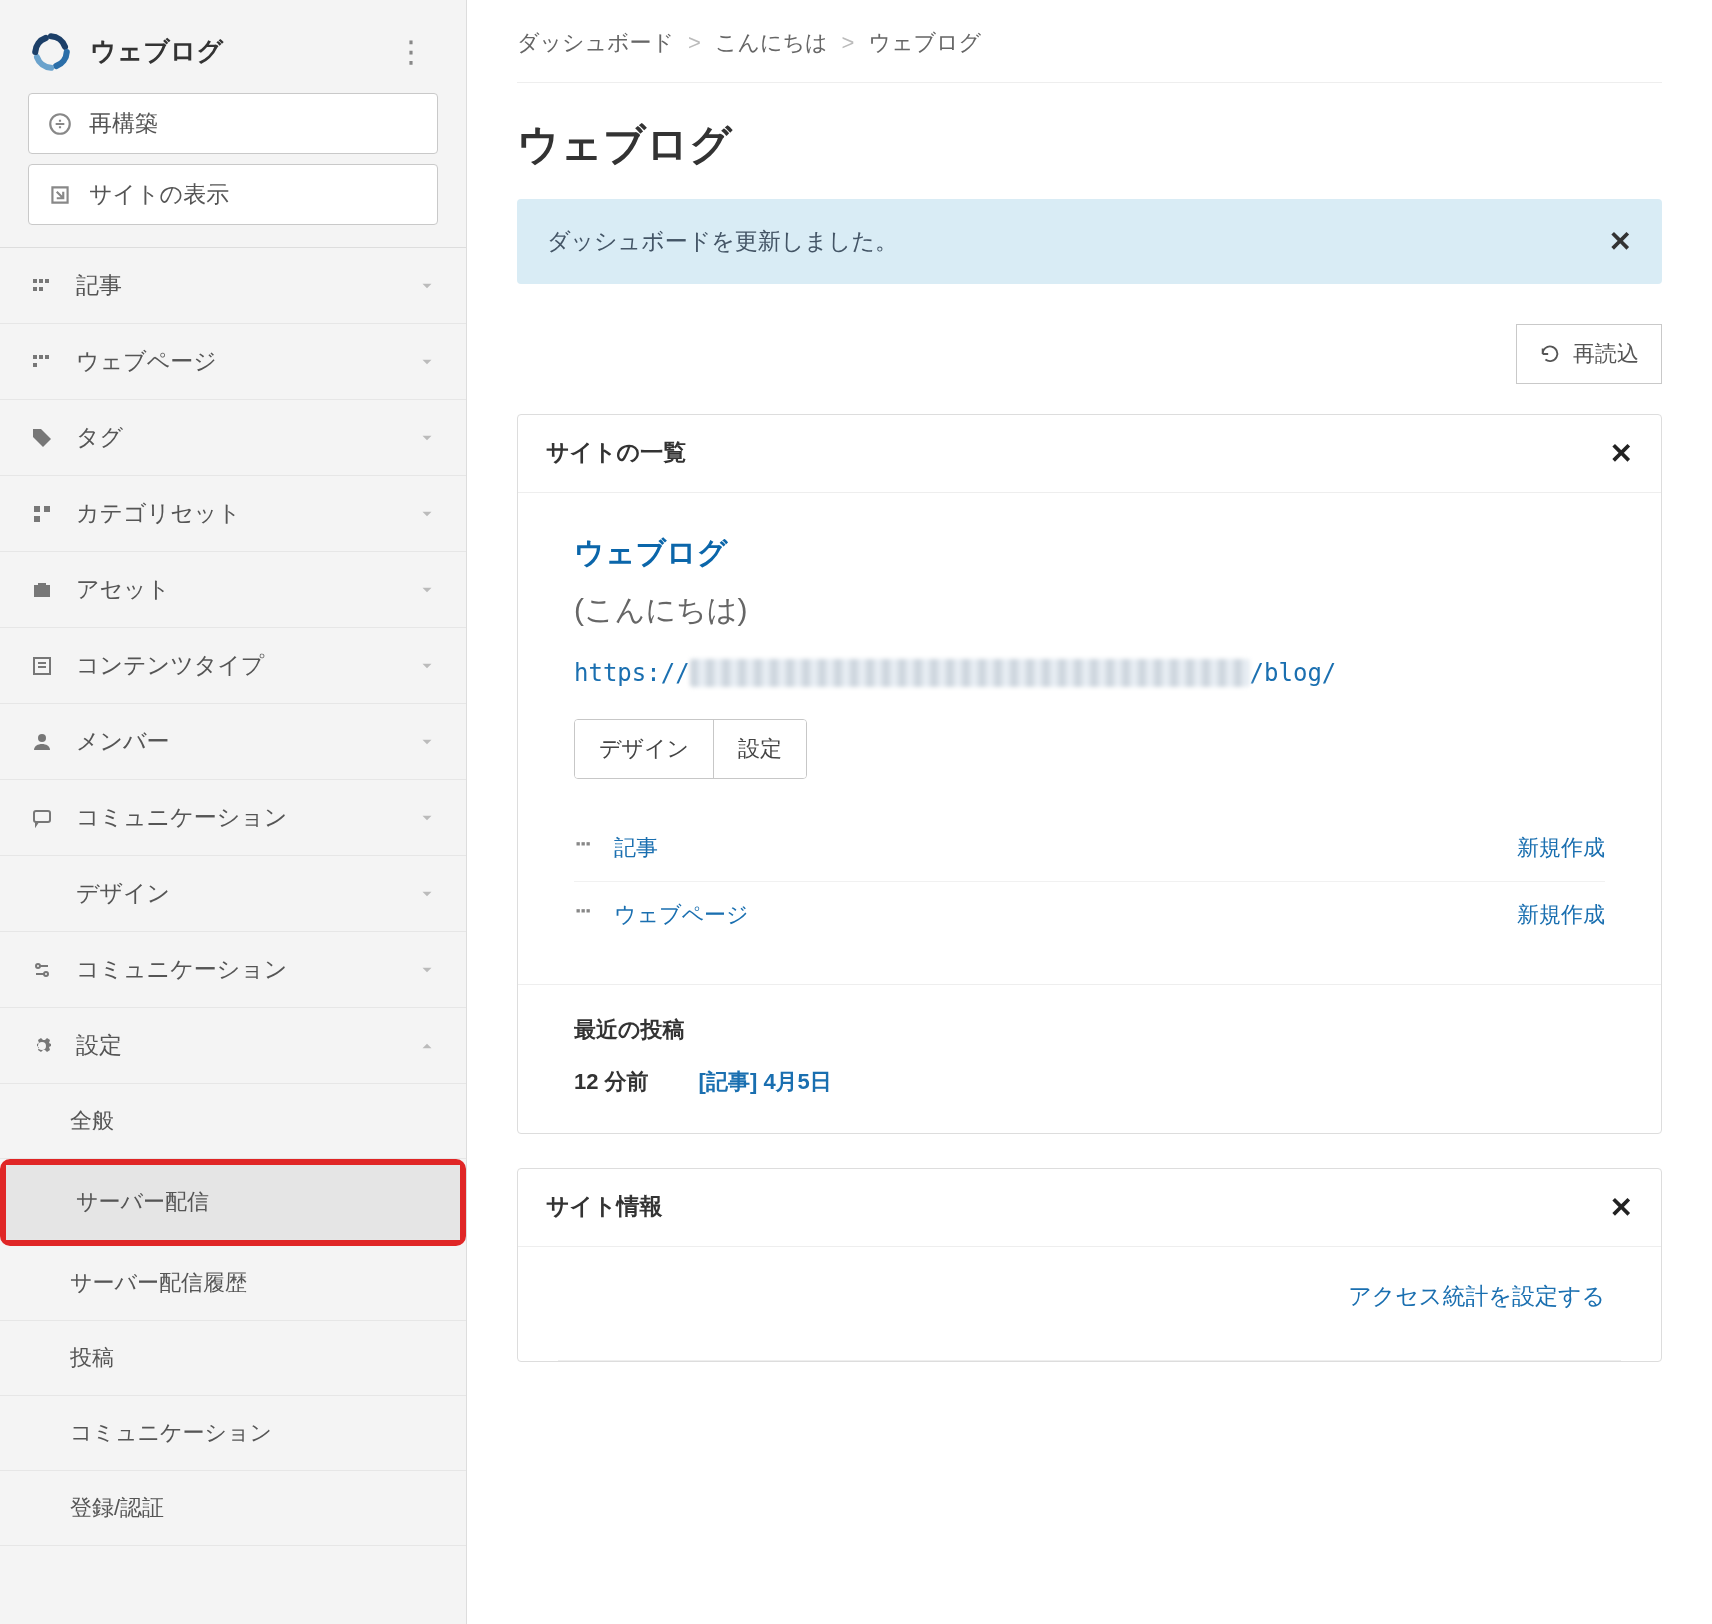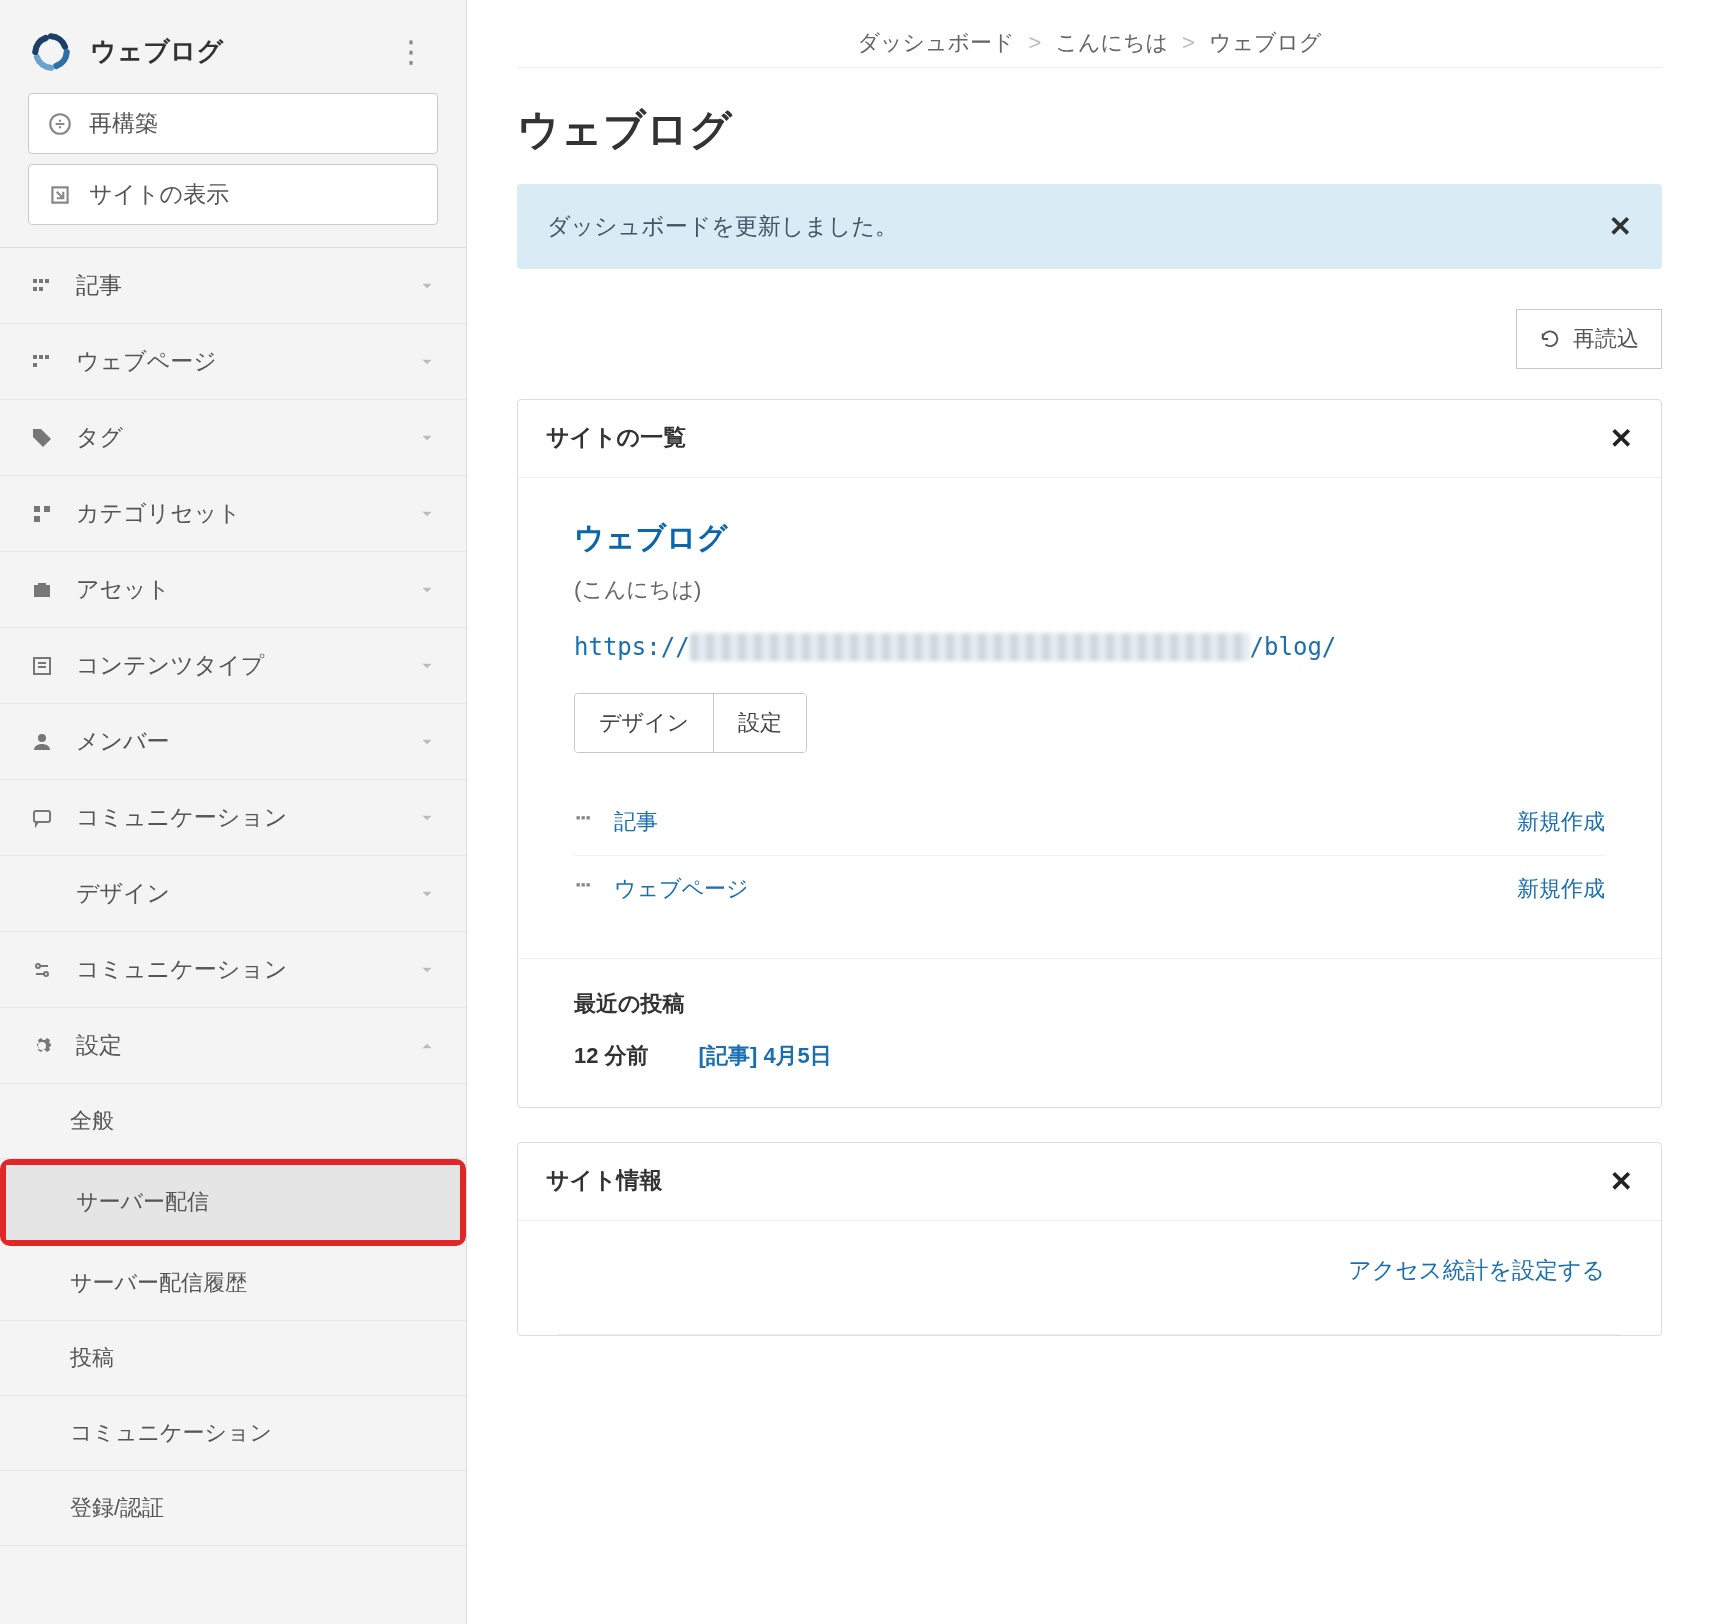--- a/index.html
+++ b/index.html
@@ -24,40 +24,40 @@
 .nav-item .chev { width: 18px; height: 18px; color: #bbb; }
 .nav-item-label { font-size: 23px; color: #555; }
 
 .nav-sub { background: #f4f4f4; }
 .nav-sub-item { padding: 22px 30px 22px 70px; font-size: 22px; color: #555; border-bottom: 1px solid #e6e6e6; cursor: pointer; }
 .nav-sub-item.active { background: #e5e5e5; }
 .highlight-box { border: 6px solid #e02626; border-radius: 10px; }
 
 
 .main { flex: 1; padding: 28px 50px; }
-.breadcrumb { display: flex; align-items: center; gap: 14px; font-size: 22px; color: #666; padding-bottom: 9px; border-bottom: 1px solid #eee; margin-bottom: 34px; justify-content: center; }
+.breadcrumb { display: flex; align-items: center; gap: 14px; font-size: 22px; color: #666; padding-bottom: 24px; border-bottom: 1px solid #eee; margin-bottom: 34px; }
 .breadcrumb .sep { color: #bbb; }
 
 .page-title { font-size: 42px; font-weight: 700; margin-bottom: 26px; }
 
 .alert { background: #d9ecf5; color: #456; padding: 26px 30px; border-radius: 4px; display: flex; justify-content: space-between; align-items: center; margin-bottom: 40px; font-size: 23px; }
 .alert-close { font-size: 28px; font-weight: 700; cursor: pointer; color: #333; }
 
 .reload-row { display: flex; justify-content: flex-end; margin-bottom: 30px; }
 .reload-btn { display: flex; align-items: center; gap: 12px; background: #fff; border: 1px solid #c9c9c9; border-radius: 0; padding: 14px 22px; font-size: 22px; color: #555; cursor: pointer; }
 .reload-btn .ic { width: 22px; height: 22px; }
 
 .card { border: 1px solid #ddd; border-radius: 4px; margin-bottom: 34px; }
 .card-head { display: flex; justify-content: space-between; padding: 22px 28px; border-bottom: 1px solid #eee; }
 .card-title { font-size: 23px; font-weight: 700; }
 .card-close { font-size: 28px; font-weight: 700; cursor: pointer; color: #222; }
 .card-body { padding: 40px 56px 36px 56px; }
 
 .site-name { color: #0b66aa; font-size: 30px; font-weight: 700; margin-bottom: 16px; }
-.site-sub { color: #666; font-size: 22px; margin-bottom: 28px; }
+.site-sub { color: #666; font-size: 30px; margin-bottom: 28px; }
 .site-url { color: #1a6fb0; font-size: 24px; font-family: ui-monospace, Menlo, monospace; margin-bottom: 32px; display: flex; align-items: center; gap: 0; }
 .url-blur { display:inline-block; width: 560px; height: 28px; background: repeating-linear-gradient(90deg,#cfd7df 0 8px,#e6ecf2 8px 16px); filter: blur(2px); border-radius: 3px; }
 
 .btn-group { display: inline-flex; border: 1px solid #c7c7c7; border-radius: 4px; overflow: hidden; margin-bottom: 36px; }
 .btn-group button { background: #fff; border: none; padding: 14px 24px; font-size: 22px; color: #444; cursor: pointer; }
 .btn-group button + button { border-left: 1px solid #c7c7c7; }
 
 .row-line { display: flex; align-items: center; justify-content: space-between; padding: 18px 0; border-bottom: 1px solid #f1f1f1; }
 .row-line:last-child { border-bottom: none; }
 .row-line .left { display: flex; align-items: center; gap: 20px; }

